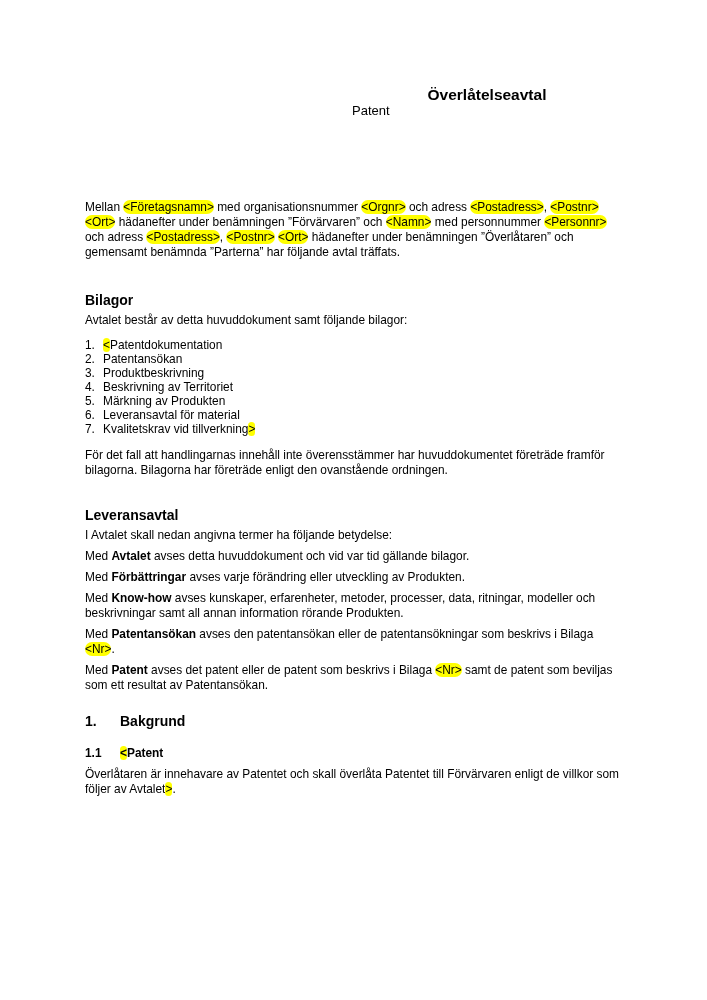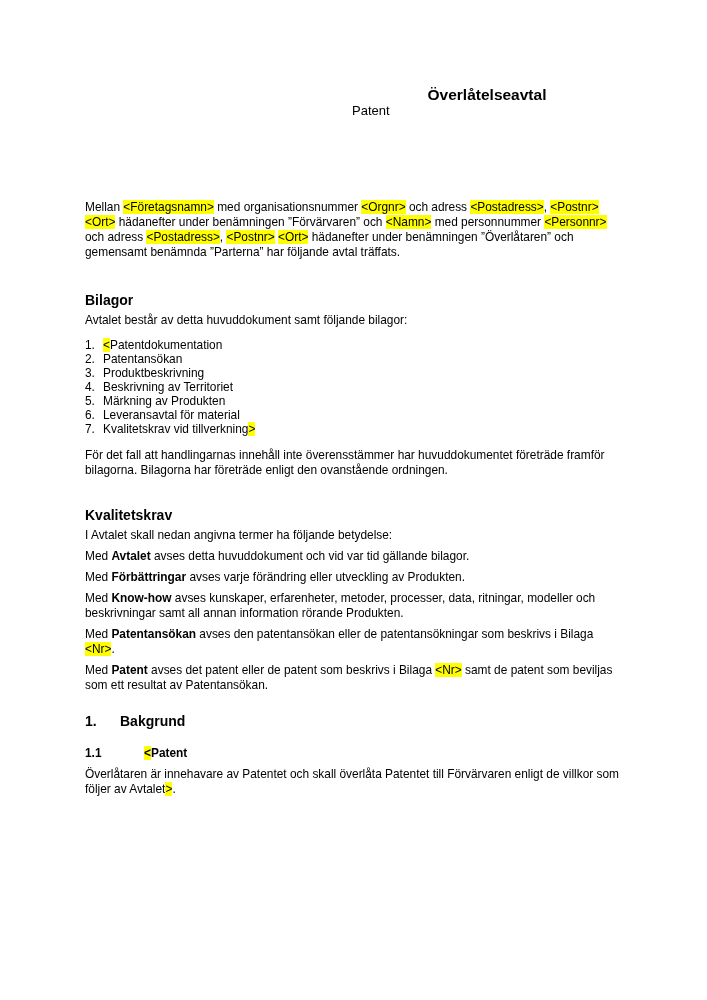--- a/index.html
+++ b/index.html
@@ -39,27 +39,27 @@
   .def { margin-top: 6px; }
 
   .numbered-heading {
     display: flex; margin: 19px 0 0 0;
     font-size: 14px; font-weight: bold; line-height: 18px;
   }
   .numbered-heading .h-num { flex: none; width: 35px; }
 
   .sub-heading {
     display: flex; margin: 16px 0 0 0;
-    font-size: 11.9px; font-weight: bold; line-height: 15px; gap: 24px;
+    font-size: 11.9px; font-weight: bold; line-height: 15px;
   }
   .sub-heading .h-num { flex: none; width: 35px; }
 
   .bakgrund-body { margin-top: 6px; }
 
-  .hl { background: #ffff00; }
+  .hl { background: #ffff00; border-radius: 7px; }
   .seg-bold { font-weight: bold; }
 </style>
 </head>
 <body>
 
 <div class="page">
 
   <header class="title-block">
     <div class="doc-title">Överlåtelseavtal</div>
     <div class="doc-subtitle">Patent</div>
@@ -96,21 +96,21 @@
       <span class="item-text"><span>Leveransavtal för material</span></span>
     </li>
     <li class="attachment-item">
       <span class="num">7.</span>
       <span class="item-text"><span>Kvalitetskrav vid tillverkning</span><span class="hl">&gt;</span></span>
     </li>
   </ol>
 
   <p class="para note"><span>För det fall att handlingarnas innehåll inte överensstämmer har huvuddokumentet företräde framför bilagorna. Bilagorna har företräde enligt den ovanstående ordningen.</span></p>
 
-  <h2 class="section-heading definitioner-heading">Kvalitetskrav</h2>
+  <h2 class="section-heading definitioner-heading">Leveransavtal</h2>
   <p class="para lead">I Avtalet skall nedan angivna termer ha följande betydelse:</p>
 
   <p class="para def"><span>Med </span><span class="seg-bold">Avtalet</span><span> avses detta huvuddokument och vid var tid gällande bilagor.</span></p>
   <p class="para def"><span>Med </span><span class="seg-bold">Förbättringar</span><span> avses varje förändring eller utveckling av Produkten.</span></p>
   <p class="para def"><span>Med </span><span class="seg-bold">Know-how</span><span> avses kunskaper, erfarenheter, metoder, processer, data, ritningar, modeller och beskrivningar samt all annan information rörande Produkten.</span></p>
   <p class="para def"><span>Med </span><span class="seg-bold">Patentansökan</span><span> avses den patentansökan eller de patentansökningar som beskrivs i Bilaga </span><span class="hl">&lt;Nr&gt;</span><span>.</span></p>
   <p class="para def"><span>Med </span><span class="seg-bold">Patent</span><span> avses det patent eller de patent som beskrivs i Bilaga </span><span class="hl">&lt;Nr&gt;</span><span> samt de patent som beviljas som ett resultat av Patentansökan.</span></p>
 
   <h2 class="numbered-heading">
     <span class="h-num">1.</span>

